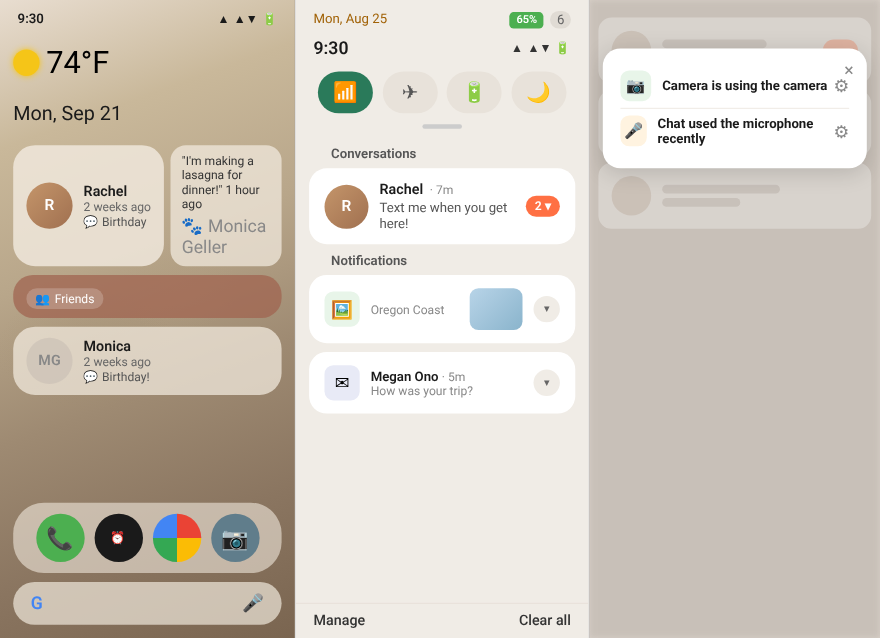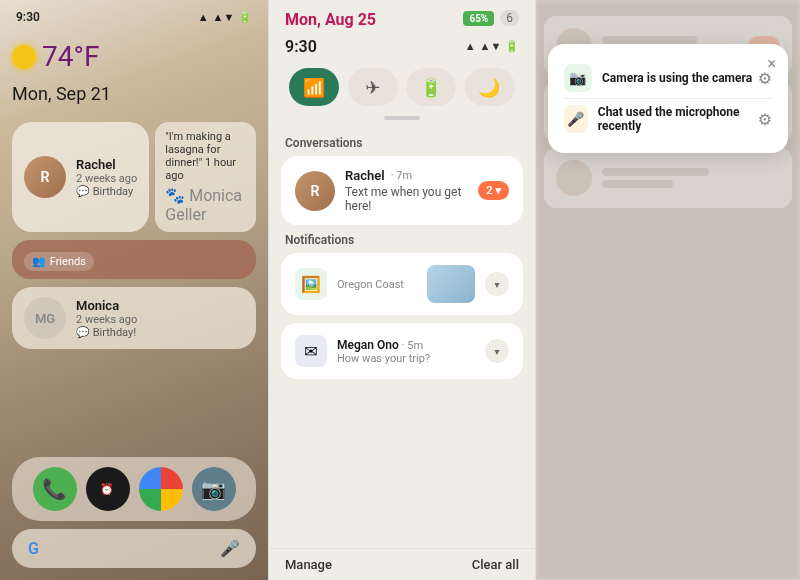--- a/index.html
+++ b/index.html
@@ -58,38 +58,38 @@
       align-items: center;
       font-size: 11px;
     }
     .weather-widget {
       margin-top: 8px;
       padding: 4px 0;
     }
     .weather-temp {
       font-size: 28px;
       font-weight: 400;
-      color: #701a75;
+      color: #000000;
       display: flex;
       align-items: center;
       gap: 6px;
     }
     .sun-icon {
       width: 24px;
       height: 24px;
       background: #f5c518;
       border-radius: 50%;
       display: inline-block;
       box-shadow: 0 0 6px #f5c518;
     }
     .weather-date {
       font-size: 18px;
       font-weight: 400;
       color: #1a1a1a;
-      margin-top: 10px;
+      margin-top: 20px;
     }
     .widgets-area {
       margin-top: 14px;
       display: flex;
       flex-direction: column;
       gap: 8px;
     }
     .contact-widget {
       background: rgba(240,232,220,0.85);
       border-radius: 20px;
@@ -236,23 +236,23 @@
       border-right: 1px solid #ddd;
       overflow: hidden;
     }
     .notif-header {
       padding: 10px 16px 6px;
       display: flex;
       justify-content: space-between;
       align-items: flex-start;
     }
     .notif-date {
-      font-size: 16px;
-      color: #be185d;
-      font-weight: 700;
+      font-size: 12px;
+      color: #a16207;
+      font-weight: 400;
     }
     .notif-header-right {
       display: flex;
       align-items: center;
       gap: 6px;
     }
     .battery-indicator {
       background: #4caf50;
       border-radius: 4px;
       padding: 2px 6px;
@@ -310,21 +310,21 @@
     }
     .notif-scroll {
       flex: 1;
       overflow-y: auto;
       padding: 0 12px 8px;
     }
     .notif-section-label {
       font-size: 12px;
       font-weight: 600;
       color: #555;
-      margin: 8px 4px 6px;
+      margin: 8px 20px 6px;
     }
     .notif-card {
       background: #fff;
       border-radius: 16px;
       padding: 12px 14px;
       margin-bottom: 8px;
     }
     .conv-card {
       display: flex;
       align-items: center;

